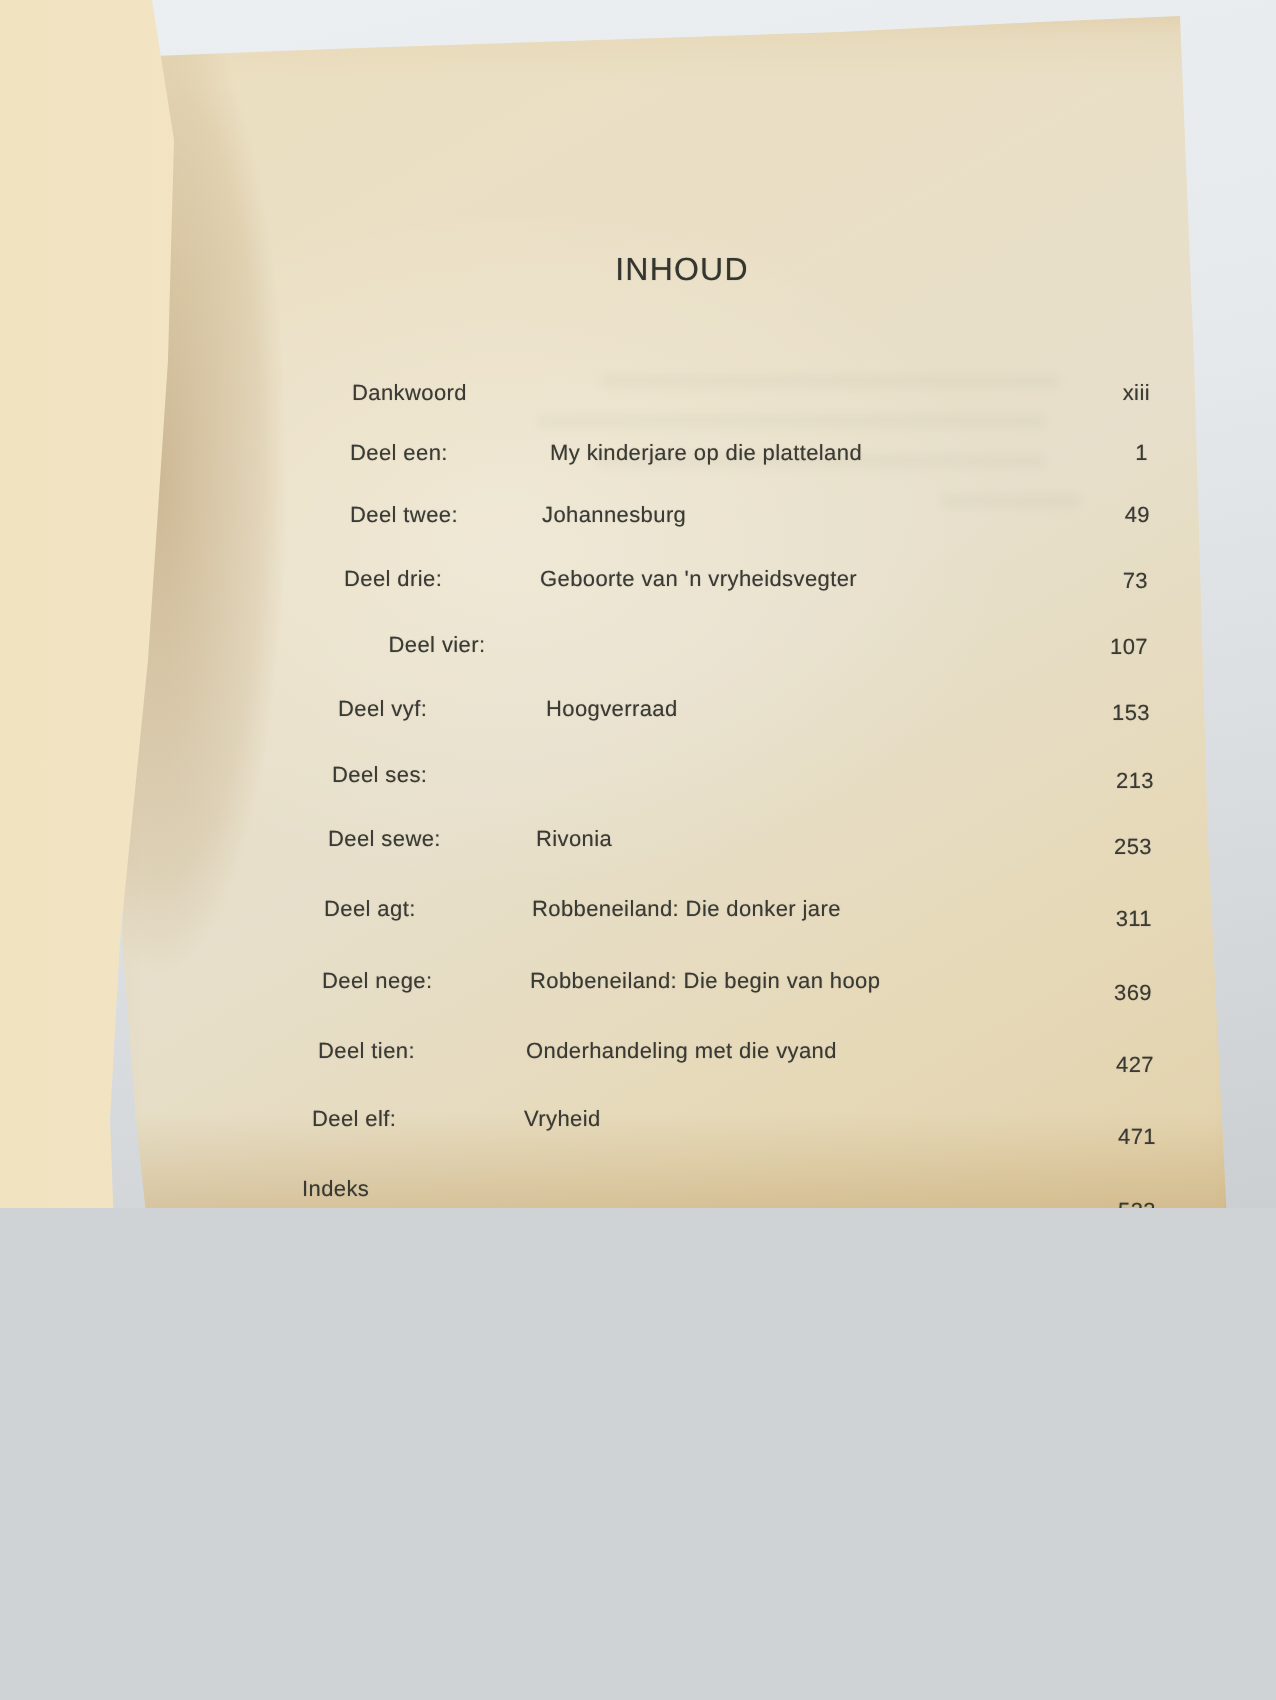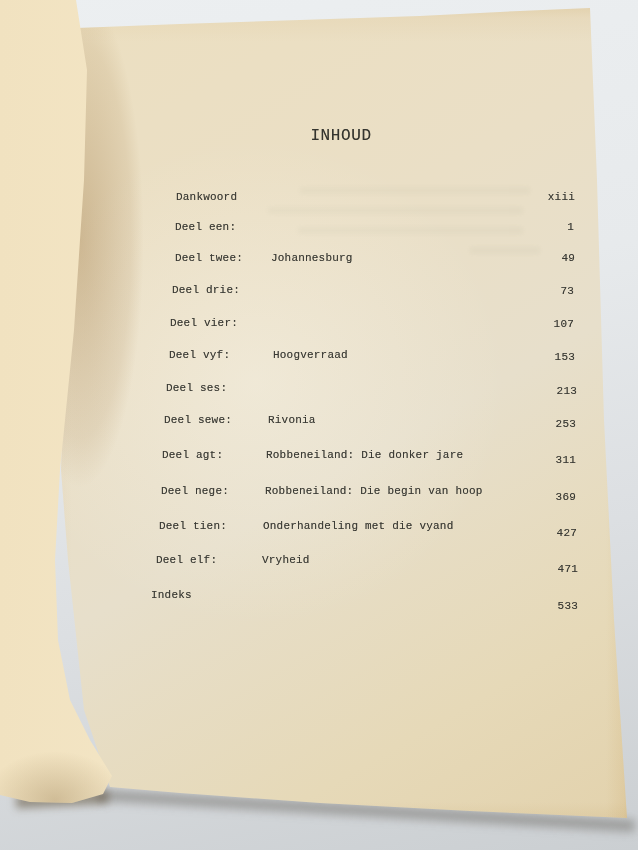--- a/index.html
+++ b/index.html
@@ -1,18 +1,18 @@
 <!DOCTYPE html>
 <html><head>
 <meta charset="utf-8">
 <style>
   html,body{margin:0;padding:0;background:#cfd3d6;}
   .photo{
-    position:relative;width:638px;height:850px;overflow:hidden;
-    font-family:Liberation Mono, monospace;
+    position:relative;width:638px;height:604px;overflow:hidden;
+    font-family:Liberation Sans, sans-serif;
     background:linear-gradient(168deg,#eceff1 0%,#e7eaec 38%,#dcdfe2 66%,#cbcfd2 100%);
   }
   
   .shadow-bottom{
     position:absolute;left:98px;top:789px;width:538px;height:12px;
     background:rgba(75,72,64,.38);filter:blur(5px);
     transform:rotate(3.3deg);transform-origin:left top;z-index:1;
   }
   .shadow-curl{
     position:absolute;left:16px;top:793px;width:92px;height:13px;
@@ -80,33 +80,35 @@
 
     <div class="heading">INHOUD</div>
 
     <div class="toc-row" style="top:188px;">
       <span class="lbl" style="transform:translateX(1px);">Dankwoord</span>
       <span class="ttl" style="transform:translateX(0px);"></span>
       <span class="num" style="transform:translate(0px,0px);">xiii</span>
     </div>
     <div class="toc-row" style="top:218px;">
       <span class="lbl" style="transform:translateX(0px);">Deel een:</span>
+      <span class="ttl" style="transform:translateX(3px);">My kinderjare op die platteland</span>
       <span class="num" style="transform:translate(-1px,0px);">1</span>
     </div>
     <div class="toc-row" style="top:249px;">
       <span class="lbl" style="transform:translateX(0px);">Deel twee:</span>
       <span class="ttl" style="transform:translateX(-1px);">Johannesburg</span>
       <span class="num" style="transform:translate(0px,0px);">49</span>
     </div>
     <div class="toc-row" style="top:281px;">
       <span class="lbl" style="transform:translateX(-3px);">Deel drie:</span>
+      <span class="ttl" style="transform:translateX(-2px);">Geboorte van 'n vryheidsvegter</span>
       <span class="num" style="transform:translate(-1px,1px);">73</span>
     </div>
     <div class="toc-row" style="top:314px;">
-      <span class="lbl" style="transform:translateX(-5px);">Deel vier:</span>
+      <span class="lbl" style="transform:translateX(-5px);text-align:center;">Deel vier:</span>
       <span class="num" style="transform:translate(-1px,1px);">107</span>
     </div>
     <div class="toc-row" style="top:346px;">
       <span class="lbl" style="transform:translateX(-6px);">Deel vyf:</span>
       <span class="ttl" style="transform:translateX(1px);">Hoogverraad</span>
       <span class="num" style="transform:translate(0px,2px);">153</span>
     </div>
     <div class="toc-row" style="top:379px;">
       <span class="lbl" style="transform:translateX(-9px);">Deel ses:</span>
       <span class="num" style="transform:translate(2px,3px);">213</span>

